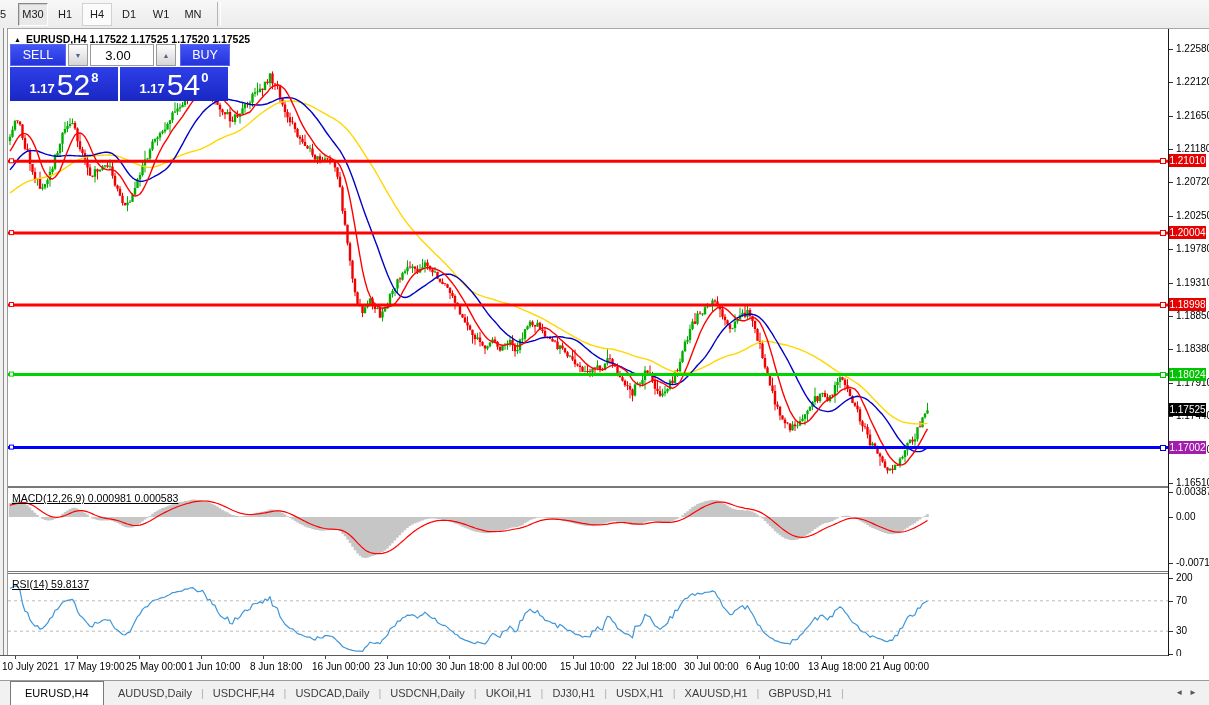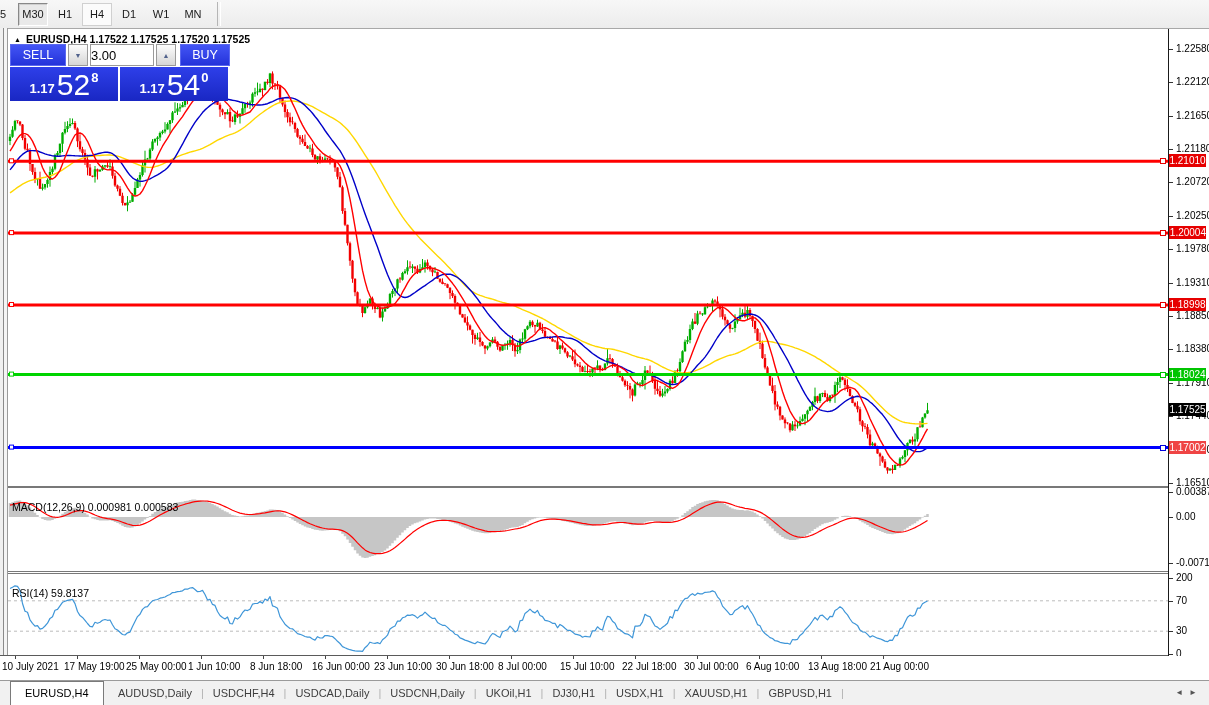--- a/index.html
+++ b/index.html
@@ -20,21 +20,21 @@
     background:linear-gradient(90deg,#f0f0f0 0,#f0f0f0 3px,#8a8a8a 3px,#8a8a8a 4px,#f4f4f4 4px,#f4f4f4 7px,#9a9a9a 7px,#9a9a9a 8px);}
   
   .panel{position:absolute;background:#fff;overflow:hidden;}
   #main-panel{left:8px;top:29px;width:1160px;height:457px;}
   #macd-panel{left:8px;top:488px;width:1160px;height:83px;}
   #rsi-panel{left:8px;top:574px;width:1160px;height:81px;}
   .sep{position:absolute;left:8px;width:1201px;background:#787878;}
   #sep1{top:486px;height:2px;}
   #sep2{top:571px;height:3px;background:linear-gradient(#787878 0,#787878 1px,#fff 1px,#fff 2px,#787878 2px);}
   #sep3{top:655px;height:1px;left:0;width:1209px;background:#5a5a5a;}
-  .panel-label{position:absolute;left:4px;top:13px;font-size:10.5px;color:#000;white-space:nowrap;}
+  .panel-label{position:absolute;left:4px;top:4px;font-size:10.5px;color:#000;white-space:nowrap;text-decoration:underline;}
   #chart-title{position:absolute;left:6px;top:4px;font-size:10.5px;font-weight:700;color:#000;
                display:flex;align-items:center;white-space:nowrap;}
   #chart-title .tri{font-size:7px;margin-right:5px;font-weight:400;}
   
   #price-axis{position:absolute;left:1168px;top:29px;width:41px;height:627px;background:#fff;
               border-left:1px solid #1a1a1a;overflow:visible;}
   .tick-dash{position:absolute;left:0;width:4px;height:1px;background:#333;}
   .tick-label{position:absolute;left:7px;font-size:10px;color:#000;height:12px;line-height:12px;white-space:nowrap;}
   .hl-label{position:absolute;left:0;width:37px;height:13px;line-height:13px;font-size:10px;color:#fff;
             text-align:center;white-space:nowrap;}
@@ -43,21 +43,21 @@
   #occ{position:absolute;left:2px;top:15px;width:220px;}
   #occ .row1{display:flex;height:22px;}
   .occ-btn{height:22px;display:flex;align-items:center;justify-content:center;color:#fff;
            font-size:12.5px;background:linear-gradient(#4355f5,#2433da);border:1px solid #5a68f0;box-sizing:border-box;}
   #sell-btn{width:56px;}
   #buy-btn{width:50px;margin-left:4px;}
   .spin{width:20px;height:22px;box-sizing:border-box;border:1px solid #9a9a9a;
         background:linear-gradient(#fdfdfd,#d6d6d6);display:flex;align-items:center;justify-content:center;
         font-size:7px;color:#51628c;margin-left:2px;}
   #vol-box{width:64px;height:22px;box-sizing:border-box;border:1px solid #9a9a9a;background:#fff;
-           font-size:13px;color:#000;text-align:left;padding:0 8px 0 0;margin-left:2px;font-family:"Liberation Sans",sans-serif;}
+           font-size:13px;color:#000;text-align:center;padding:0 8px 0 0;margin-left:2px;font-family:"Liberation Sans",sans-serif;}
   #occ .row2{display:flex;margin-top:1px;height:34px;}
   .px-box{width:108px;height:34px;background:linear-gradient(#2e3fe9,#1927c3);color:#fff;
           display:flex;align-items:flex-end;justify-content:center;padding-bottom:2px;box-sizing:border-box;}
   .px-box + .px-box{margin-left:2px;}
   .px-small{font-size:13px;font-weight:700;margin:0 2px 3px 0;}
   .px-big{font-size:30px;line-height:28px;font-weight:400;}
   .px-sup{font-size:13px;font-weight:700;margin:0 0 14px 1px;}
   
   #time-axis{position:absolute;left:0;top:656px;width:1209px;height:24px;background:#fff;}
   .time-label{position:absolute;top:5px;font-size:10px;color:#000;white-space:nowrap;}
@@ -202,28 +202,28 @@
       <div class="tick-dash" style="top: 549px;"></div>
       <div class="tick-label" style="top: 543px;">200</div>
       <div class="tick-dash" style="top: 571.8px;"></div>
       <div class="tick-label" style="top: 565.8px;">70</div>
       <div class="tick-dash" style="top: 602.2px;"></div>
       <div class="tick-label" style="top: 596.2px;">30</div>
       <div class="tick-dash" style="top: 625px;"></div>
       <div class="tick-label" style="top: 619px;">0</div>
       <div class="hl-label" style="top: 125.283px; background: rgb(230, 0, 0);">1.21010</div>
       <div class="hl-handle" style="top: 129.283px; border: 1px solid rgb(230, 0, 0);"></div>
-      <div class="hl-label" style="top: 197.141px; background: rgb(230, 0, 0); text-align: right;">1.20004</div>
+      <div class="hl-label" style="top: 197.141px; background: rgb(230, 0, 0);">1.20004</div>
       <div class="hl-handle" style="top: 201.141px; border: 1px solid rgb(230, 0, 0);"></div>
       <div class="hl-label" style="top: 269px; background: rgb(230, 0, 0);">1.18998</div>
       <div class="hl-handle" style="top: 273px; border: 1px solid rgb(230, 0, 0);"></div>
       <div class="hl-label" style="top: 338.573px; background: rgb(0, 196, 0);">1.18024</div>
       <div class="hl-handle" style="top: 342.573px; border: 1px solid rgb(0, 196, 0);"></div>
       <div class="hl-label" style="top: 374.216px; background: rgb(0, 0, 0);">1.17525</div>
-      <div class="hl-label" style="top: 411.574px; background: #ef4444;">1.17002</div>
+      <div class="hl-label" style="top: 411.574px; background: #a21caf;">1.17002</div>
       <div class="hl-handle" style="top: 415.574px; border: 1px solid rgb(0, 0, 224);"></div>
     </div>
 
 <div id="time-axis">
       <div class="time-tick" style="left: 15px;"></div>
       <div class="time-label" style="left: 2px;">10 July 2021</div>
       <div class="time-tick" style="left: 77px;"></div>
       <div class="time-label" style="left: 64px;">17 May 19:00</div>
       <div class="time-tick" style="left: 139px;"></div>
       <div class="time-label" style="left: 126px;">25 May 00:00</div>

